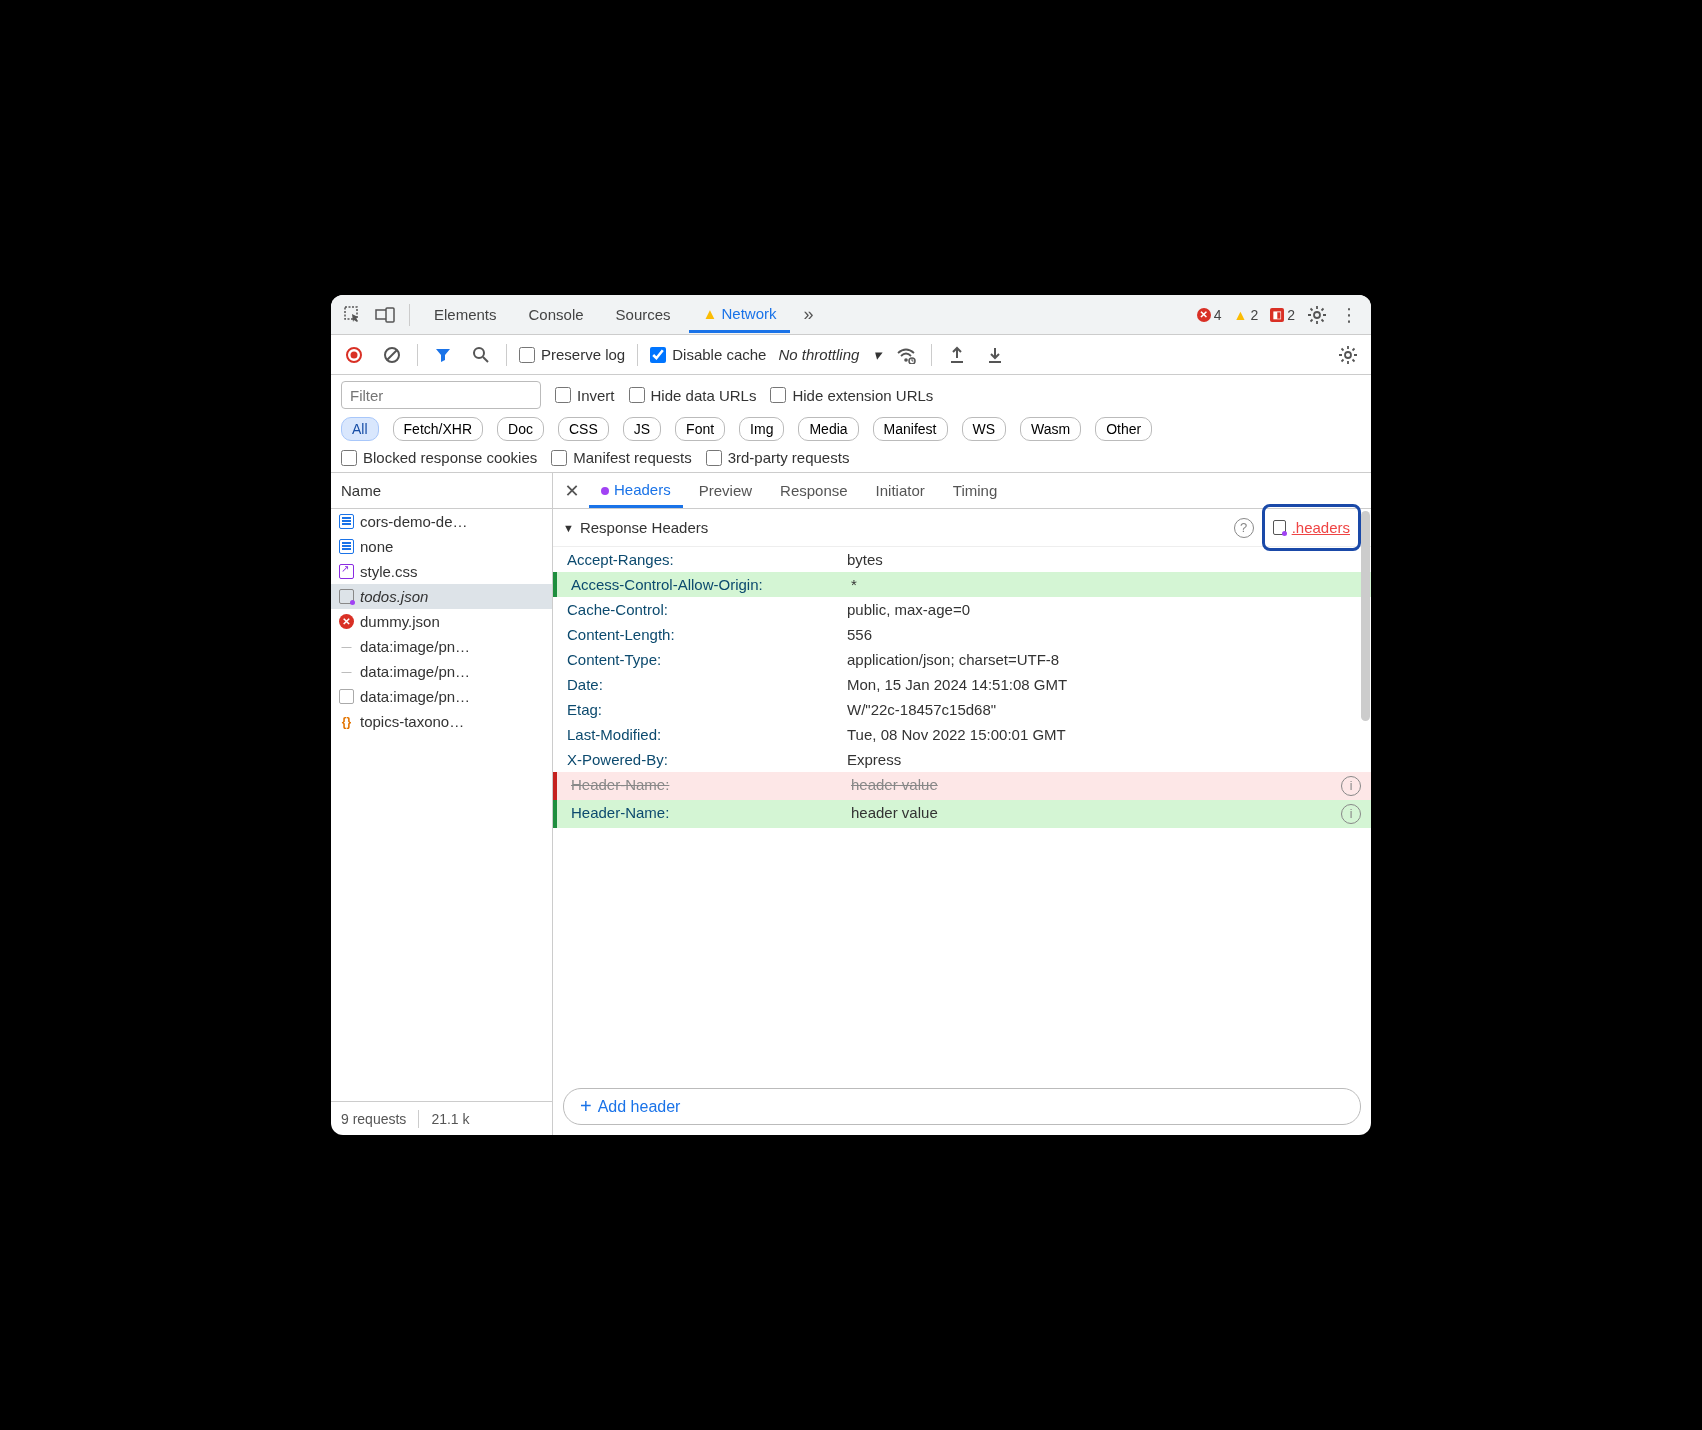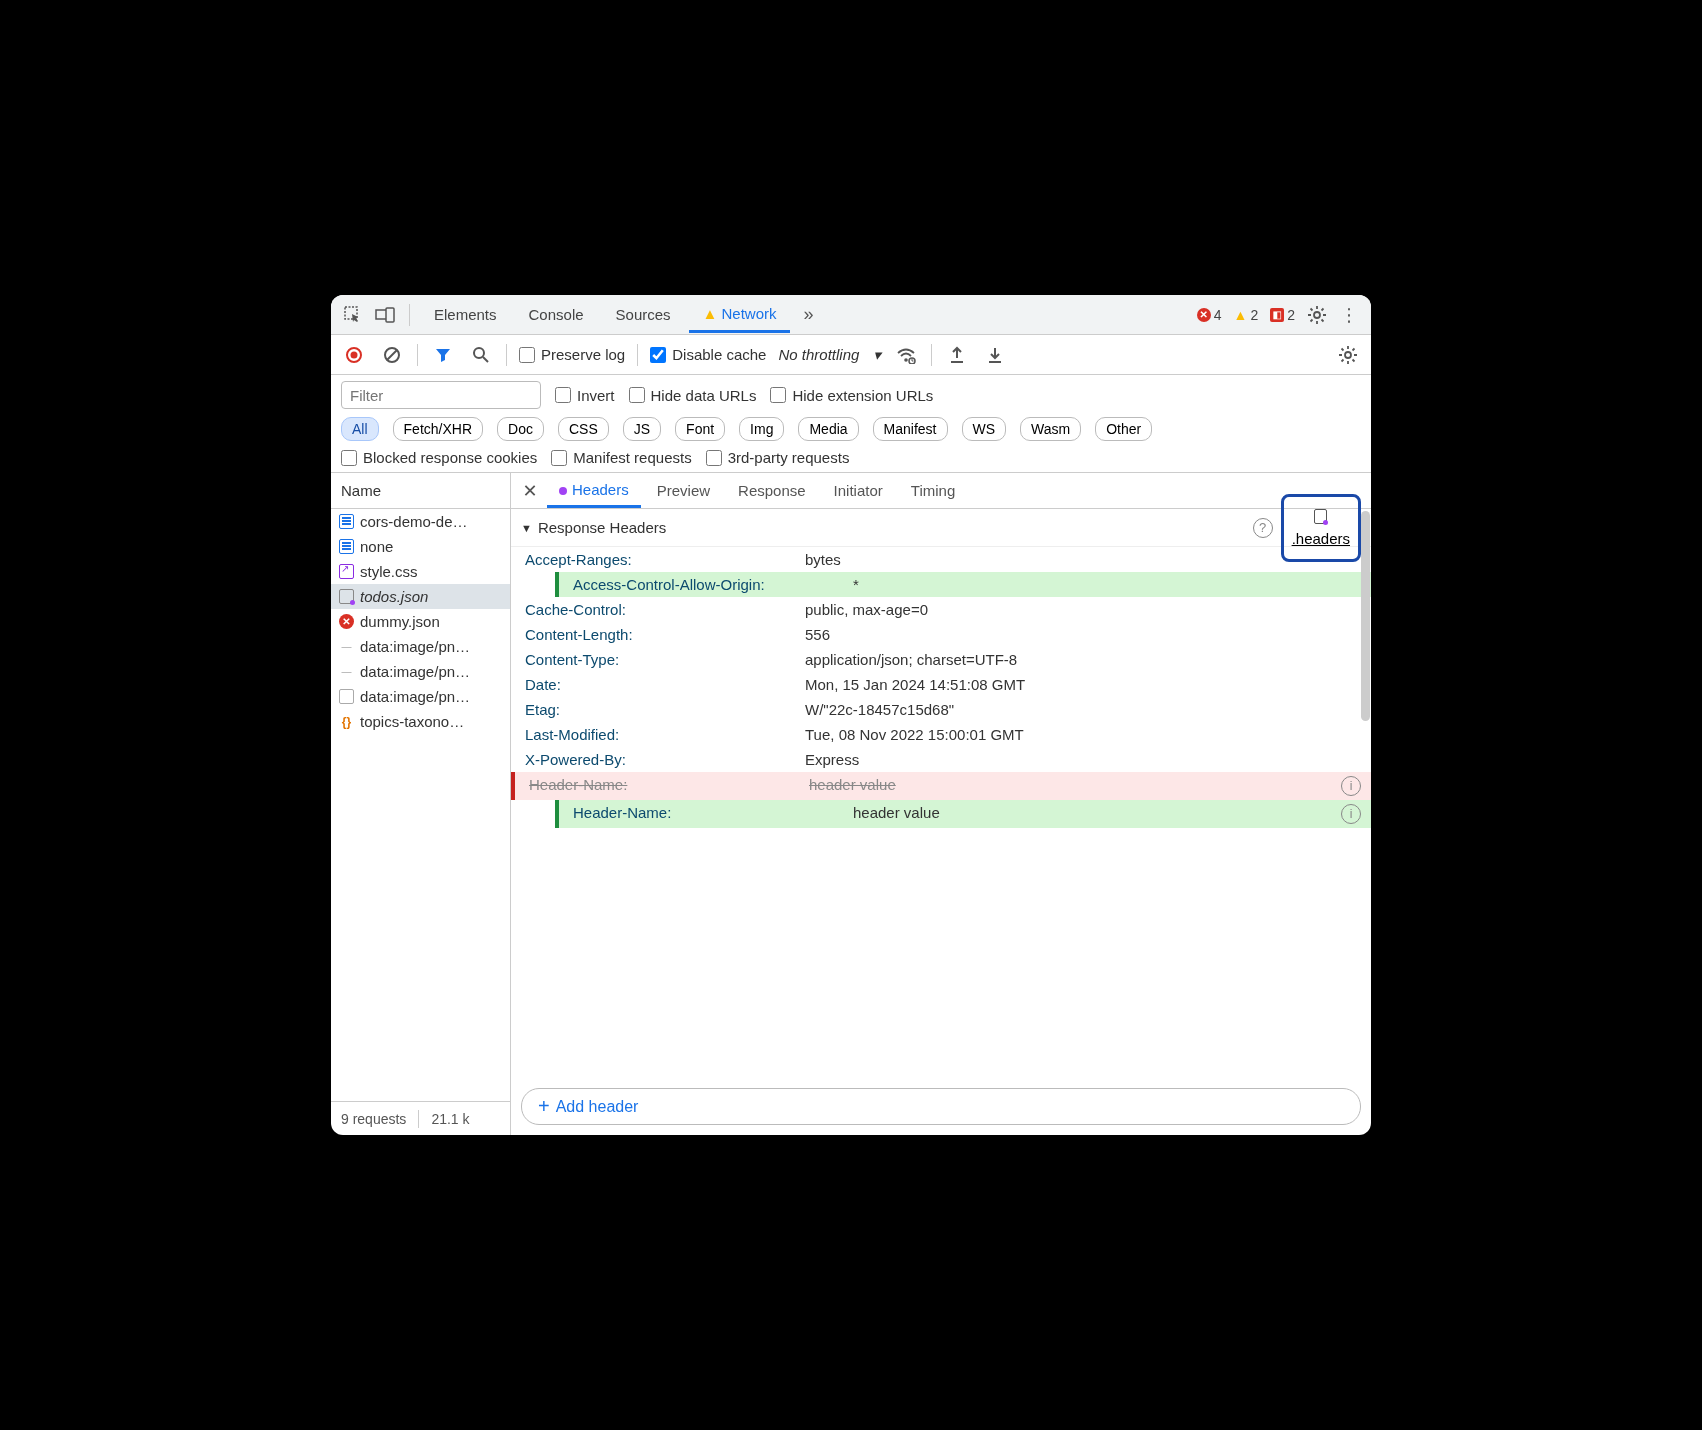--- a/index.html
+++ b/index.html
@@ -28,21 +28,21 @@
 .chk input { width:16px; height:16px; }
 .sel { font-size:15px; color:#333; display:flex; align-items:center; gap:4px; cursor:pointer;font-style:italic; }
 
 .filterbar { padding: 6px 10px; border-bottom:1px solid #ccc; display:flex; flex-direction:column; gap:8px; }
 .filterrow { display:flex; align-items:center; gap:14px; flex-wrap: wrap; }
 .filter-input { width:200px; height:28px; border:1px solid #bbb; border-radius:4px; padding:0 8px; font-size:15px; }
 .chip { padding:3px 10px; border:1px solid #bbb; border-radius:10px; font-size:14px; cursor:pointer; background:#fff; }
 .chip.active { background:#d9e7fd; border-color:#a8c7fa; color:#174ea6; }
 
 .content { flex:1; display:flex; overflow:hidden; }
-.sidebar { width: 180px; border-right: 1px solid #ccc; display: flex; flex-direction: column; overflow: hidden; }
+.sidebar { width: 222px; border-right: 1px solid #ccc; display: flex; flex-direction: column; overflow: hidden; }
 .sidebar .hdr { height:36px; padding:0 10px; font-size:15px; color:#333; display:flex; align-items:center; border-bottom:1px solid #ccc; }
 .reqlist { flex:1; overflow-y:auto; }
 .req { display:flex; align-items:center; gap:6px; padding:4px 8px; font-size:15px; color:#333; cursor:pointer; white-space:nowrap; overflow:hidden; text-overflow:ellipsis; }
 .req.sel { background:#dde3e8; }
 .req .ic { width:15px; height:15px; flex-shrink:0; display:flex; align-items:center; justify-content:center; }
 .req .ic.doc { border:1.5px solid #1a73e8; border-radius:2px; position:relative; }
 .req .ic.doc::after { content:''; position:absolute; top:2px; left:2px; right:2px; height:1.5px; background:#1a73e8; box-shadow: 0 3px 0 #1a73e8, 0 6px 0 #1a73e8; }
 .req .ic.css { border:1.5px solid #8a2be2; border-radius:2px; position:relative;}
 .req .ic.css::after { content:'↗'; position:absolute; font-size:10px; color:#8a2be2; top:-2px; left:1px; }
 .req .ic.json { border:1.5px solid #888; border-radius:2px 2px 2px 2px; position:relative; }
@@ -56,28 +56,28 @@
 .detail { flex:1; display:flex; flex-direction:column; overflow:hidden; position: relative; }
 .detail-tabs { height:36px; display:flex; align-items:center; border-bottom:1px solid #ccc; padding:0 6px; gap:4px; }
 .dtab { padding: 7px 12px; font-size:15px; color:#555; cursor:pointer; }
 .dtab.active { color:#1a73e8; border-bottom:3px solid #1a73e8; }
 .dtab .pdot { width:8px;height:8px;background:#a142f4;border-radius:50%;display:inline-block;margin-right:5px; }
 .close-x { width:26px; font-size:18px; text-align:center; cursor:pointer; color:#555; }
 
 .section-hdr { height:38px; display:flex; align-items:center; padding:0 10px; font-size:15px; color:#333; background:#fff; border-bottom:1px solid #eee; }
 .section-hdr .tri-toggle { margin-right:6px; font-size:11px; }
 .section-hdr .rspace { flex:1; }
-.hfile { display:flex; align-items:center; gap:6px; border:3px solid #1a49a8; border-radius:8px; padding:12px 8px; cursor:pointer; color:#000000; font-size:15px; text-decoration:underline;flex-direction:column; }
+.hfile { display:flex; align-items:center; gap:6px; border:3px solid #1a49a8; border-radius:8px; padding:12px 8px; cursor:pointer; color:#ef4444; font-size:15px; text-decoration:underline; }
 .help-icon{width:20px;height:20px;border:1.5px solid #888;border-radius:50%;display:flex;align-items:center;justify-content:center;font-size:13px;color:#888;margin-right:8px;cursor:pointer;}
 
 .headers { flex:1; overflow-y:auto; font-family: Menlo, Monaco, monospace; font-size:15px; }
 .hrow { display:flex; padding:4px 10px 4px 14px; align-items:flex-start; }
 .hrow .hn { width: 280px; color:#0c4a6e; flex-shrink: 0; }
 .hrow .hv { color:#333; flex:1; }
-.hrow.green { background:#d4f5d4; border-left:4px solid #1e8e3e;margin-left:44px; }
+.hrow.green { background:#d4f5d4; border-left:4px solid #1e8e3e; }
 .hrow.pink-strike { background:#fde7e7; border-left:4px solid #c5221f; }
 .hrow.pink-strike .hn, .hrow.pink-strike .hv { color:#888; text-decoration: line-through; }
 .hrow .info { width:20px;height:20px;border:1.5px solid #888;border-radius:50%;display:flex;align-items:center;justify-content:center;font-size:12px;color:#888;cursor:pointer;margin-left:auto; }
 
 .addbtn { margin:10px; padding:6px 16px; border:1px solid #bbb; border-radius:18px; background:#fff; color:#1a73e8; font-size:16px; display:inline-flex; align-items:center; gap:6px; cursor:pointer; }
 .scrollbar-mock { position: absolute; right: 1px; top: 38px; width: 9px; height: 210px; background: #ccc; border-radius: 5px; }
 </style>
 </head>
 <body>
 

